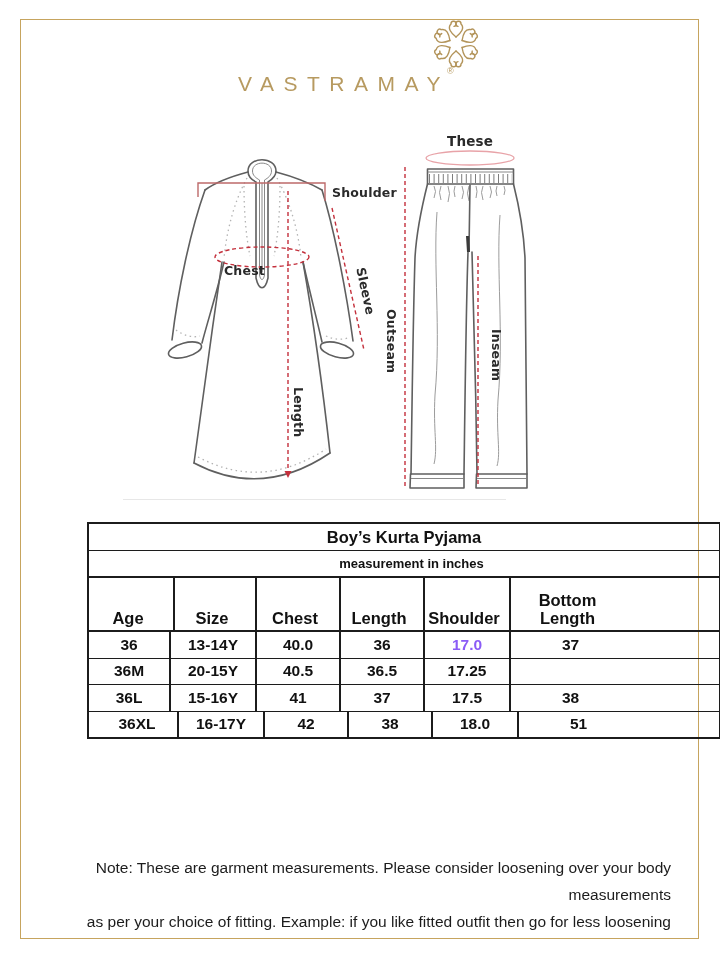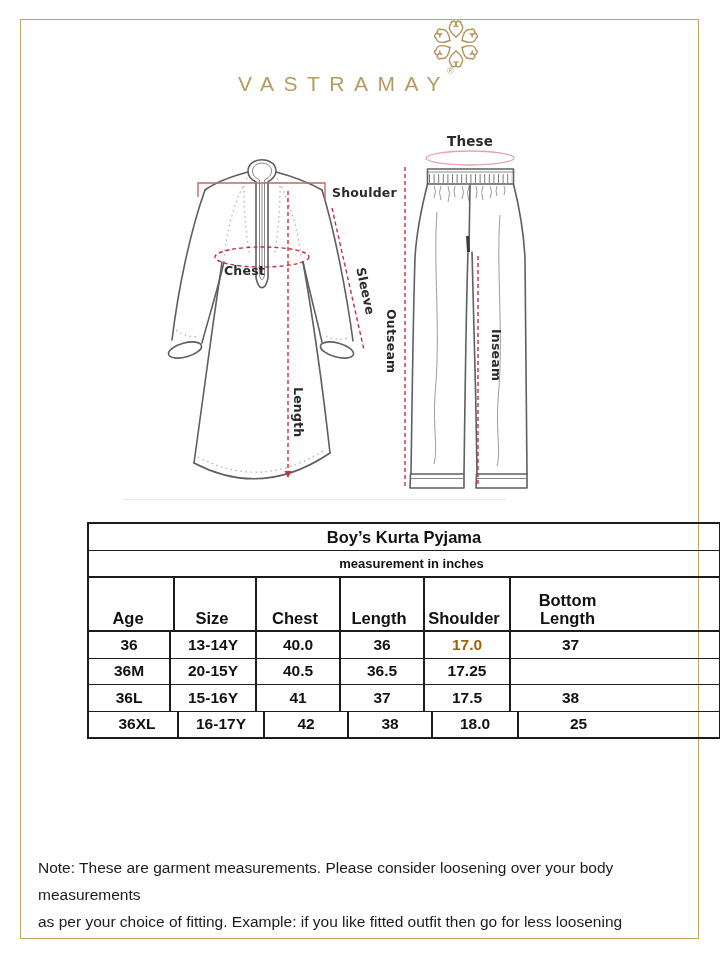--- a/index.html
+++ b/index.html
@@ -30,21 +30,21 @@
   .t-head .cell{display:flex;align-items:flex-end;justify-content:center;text-align:center;
                 font-size:16.5px;font-weight:bold;line-height:18px;padding:0 16px 3px 10px;}
   .t-row{display:flex;height:25.5px;border-bottom:1.8px solid #1c1c1c;}
   .t-row:last-child{border-bottom:none;margin-left:8px;}
   .t-row .cell{display:flex;align-items:center;justify-content:center;
                font-size:15.5px;font-weight:bold;}
   .cell{box-sizing:border-box;border-right:2px solid #1c1c1c;text-align:center;}
   .cell.last{border-right:none;}
   .c0{width:82px}.c1{width:86px}.c2{width:84px}.c3{width:84px}.c4{width:86px}.c5{width:119px}
   
-  .note{position:absolute;left:38px;top:854px;width:653px;text-align:left;
+  .note{position:absolute;left:18px;top:854px;width:653px;text-align:right;
         font-size:15.5px;line-height:27px;color:#1c1c1c;}
   svg .outline{fill:none;stroke:#5f5f5f;stroke-width:1.6;stroke-linecap:round;stroke-linejoin:round;}
   svg .thin{fill:none;stroke:#7a7a7a;stroke-width:.9;}
   svg .seam{fill:none;stroke:#b3b3b3;stroke-width:1.3;stroke-dasharray:1.5,3.5;}
   svg .fold{fill:none;stroke:#9c9c9c;stroke-width:1;}
   svg .meas{fill:none;stroke:#c4303c;stroke-width:1.4;stroke-dasharray:4,3;}
   svg .bracket{fill:none;stroke:#bd6a6a;stroke-width:1.4;}
   svg .waistring{fill:none;stroke:#e8a3a8;stroke-width:1.3;}
   svg .gold{fill:none;stroke:#b3945a;stroke-width:1.4;stroke-linecap:round;}
 </style>
@@ -185,21 +185,21 @@
       <div class="cell c2">Chest</div>
       <div class="cell c3">Length</div>
       <div class="cell c4">Shoulder</div>
       <div class="cell c5 last">Bottom Length</div>
     </div>
     <div class="t-row">
       <div class="cell c0">36</div>
       <div class="cell c1">13-14Y</div>
       <div class="cell c2">40.0</div>
       <div class="cell c3">36</div>
-      <div class="cell c4" style="color: #a16207;">17.0</div>
+      <div class="cell c4" style="color: #8b5cf6;">17.0</div>
       <div class="cell c5 last">37</div>
     </div>
     <div class="t-row">
       <div class="cell c0">36M</div>
       <div class="cell c1">20-15Y</div>
       <div class="cell c2">40.5</div>
       <div class="cell c3">36.5</div>
       <div class="cell c4">17.25</div>
     </div>
     <div class="t-row">
@@ -209,21 +209,21 @@
       <div class="cell c3">37</div>
       <div class="cell c4">17.5</div>
       <div class="cell c5 last">38</div>
     </div>
     <div class="t-row">
       <div class="cell c0">36XL</div>
       <div class="cell c1">16-17Y</div>
       <div class="cell c2">42</div>
       <div class="cell c3">38</div>
       <div class="cell c4">18.0</div>
-      <div class="cell c5 last">25</div>
+      <div class="cell c5 last">51</div>
     </div>
   </div>
 
   <div class="note">
     <div>Note: These are garment measurements. Please consider loosening over your body measurements</div>
     <div>as per your choice of fitting. Example: if you like fitted outfit then go for less loosening</div>
   </div>
 
 </div>
 

